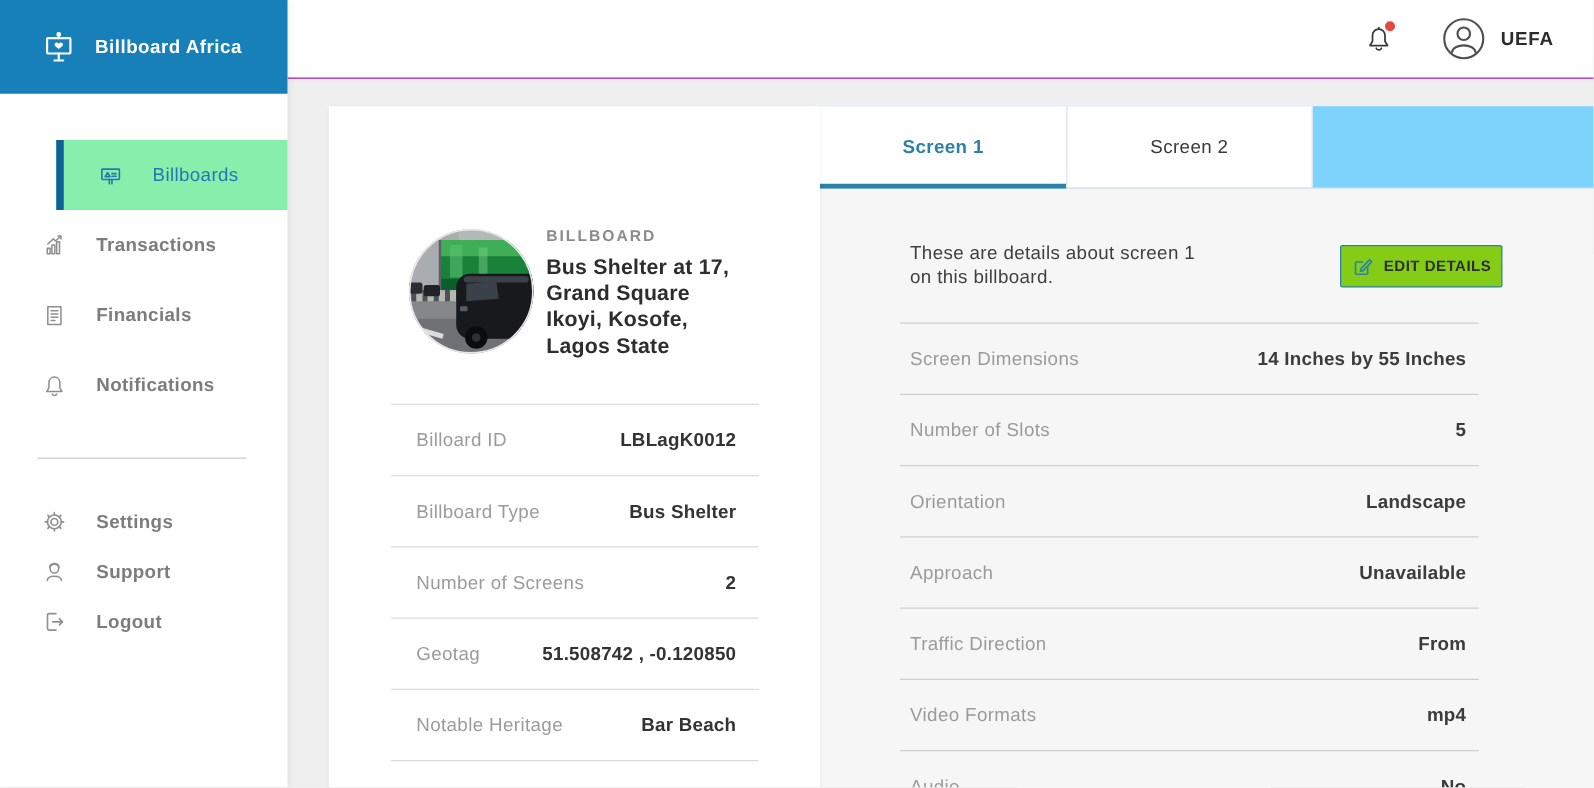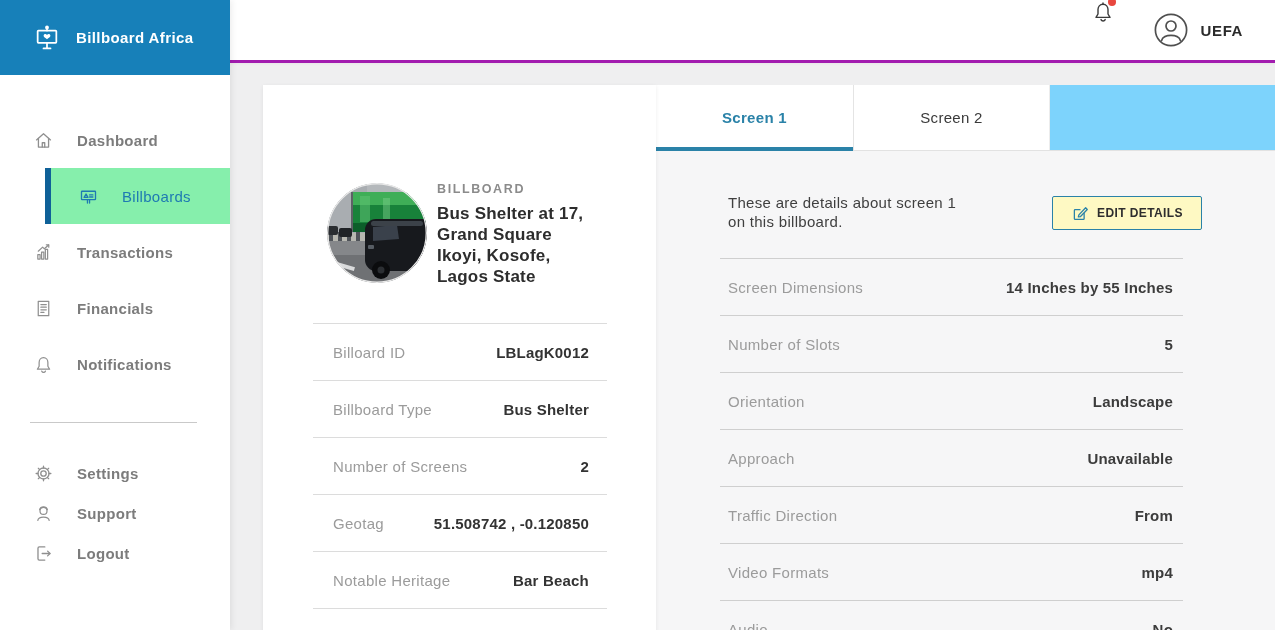--- a/index.html
+++ b/index.html
@@ -1,22 +1,22 @@
 <!DOCTYPE html>
 <html><head>
 <meta charset="utf-8">
 <style>
   * { margin:0; padding:0; box-sizing:border-box; }
   body { font-family:"Liberation Sans", sans-serif; background:#e9e9ea; }
   .screen { position:relative; width:1275px; height:630px; background:#efeff0; overflow:hidden; }
 
   
   .topbar { position:absolute; left:230px; top:0; right:0; height:63px; background:#fff;
-            border-bottom:3px solid #a21caf; box-shadow:0 1px 3px rgba(0,0,0,.04); z-index:2;
-            display:flex; justify-content:flex-end; }
+            border-bottom:1px solid #a21caf; box-shadow:0 1px 3px rgba(0,0,0,.04); z-index:2;
+            display:flex; align-items:center; justify-content:flex-end; }
   .bell-wrap { position:relative; margin-right:38px; cursor:pointer; color:#3a3a3a; }
   .bell-dot { position:absolute; top:-2px; right:-1px; width:8px; height:8px; border-radius:50%;
               background:#e8473f; }
   .user { display:flex; align-items:center; gap:12px; margin-right:32px; cursor:pointer; }
   .user-name { font-size:15px; font-weight:700; color:#2b2b2b; letter-spacing:.6px; }
 
   
   .sidebar { position:absolute; left:0; top:0; width:230px; height:630px; background:#fff;
              box-shadow:2px 0 6px rgba(0,0,0,.07); z-index:3; }
   .logo { height:75px; background:#1780b9; color:#fff; display:flex; align-items:center;
@@ -56,21 +56,21 @@
   .tab { position:relative; width:197px; display:flex; align-items:center; justify-content:center;
          font-size:15px; color:#3a3a3a; letter-spacing:.3px; cursor:pointer; background:#fff; }
   .tab.second { border-left:1px solid #e4e4e4; border-right:1px solid #ececec; }
   .tab.active { color:#2a82a8; font-weight:600; }
   .tab.active::after { content:""; position:absolute; left:0; right:0; bottom:-1px; height:4px;
          background:#2a82a8; }
   .panel-body { position:absolute; left:0; right:0; top:66px; bottom:0; background:#f6f6f7; }
   .desc { position:absolute; left:72px; top:42px; font-size:15px; line-height:19px; color:#3f3f3f;
           letter-spacing:.3px; }
   .edit-btn { position:absolute; right:73px; top:45px; height:34px; display:flex; align-items:center;
-          gap:8px; padding:0 18px; background:#fef9c3; border:1px solid #2a82a8; border-radius:2px;
+          gap:8px; padding:0 8px; background:#84cc16; border:1px solid #2a82a8; border-radius:2px;
           font-family:"Liberation Sans", sans-serif; font-size:12px; font-weight:700; color:#2e2e2e;
           letter-spacing:.4px; cursor:pointer; }
   .rows-right { position:absolute; left:64px; right:92px; top:107px; }
   .rows-right .row { border-top:1px solid #cfcfcf; padding:0 10px 0 8px; }
   .rows-right .rvalue { color:#3c3c3c; }
 </style>
 </head>
 <body>
 
 <div class="screen">
@@ -107,30 +107,20 @@
           <rect x="4" y="5.6" width="16" height="10.5" rx="0.6"></rect>
           <path d="M12 9.4 c-.9-1.5-2.9-.9-2.9 .6 0 1.1 1.5 1.9 2.9 3 1.4-1.1 2.9-1.9 2.9-3 0-1.5-2-2.1-2.9-.6 Z" fill="#fff" stroke="none"></path>
           <path d="M12 16.1 V20.6"></path>
           <path d="M9 20.9 H15"></path>
         </svg>
       </span>
       <span class="logo-text">Billboard Africa</span>
     </div>
 
     <nav class="side-nav">
-      <div class="side-item">
-        <span class="icn">
-          <svg width="21" height="21" viewBox="0 0 24 24" fill="none" stroke="currentColor" stroke-width="1.5" stroke-linecap="round" stroke-linejoin="round">
-            <path d="M4 11.3 L12 4.3 L20 11.3"></path>
-              <path d="M6.2 9.6 V19.5 H17.8 V9.6"></path>
-              <path d="M10.6 19.5 V14.6 H13.4 V19.5"></path>
-          </svg>
-        </span>
-        <span>Dashboard</span>
-      </div>
 
       <div class="side-item active">
         <span class="icn">
           <svg width="21" height="21" viewBox="0 0 24 24" fill="none" stroke="currentColor" stroke-width="1.5" stroke-linecap="round" stroke-linejoin="round">
             <rect x="4" y="6" width="16" height="9.5" rx="0.6"></rect>
             <path d="M7 13 L9.2 9.2 L11.4 13 Z"></path>
               <path d="M13.2 10.2 H17"></path>
               <path d="M13.2 12.6 H17"></path>
             <path d="M10.8 15.5 V19.5"></path>
               <path d="M13.2 15.5 V19.5"></path>

